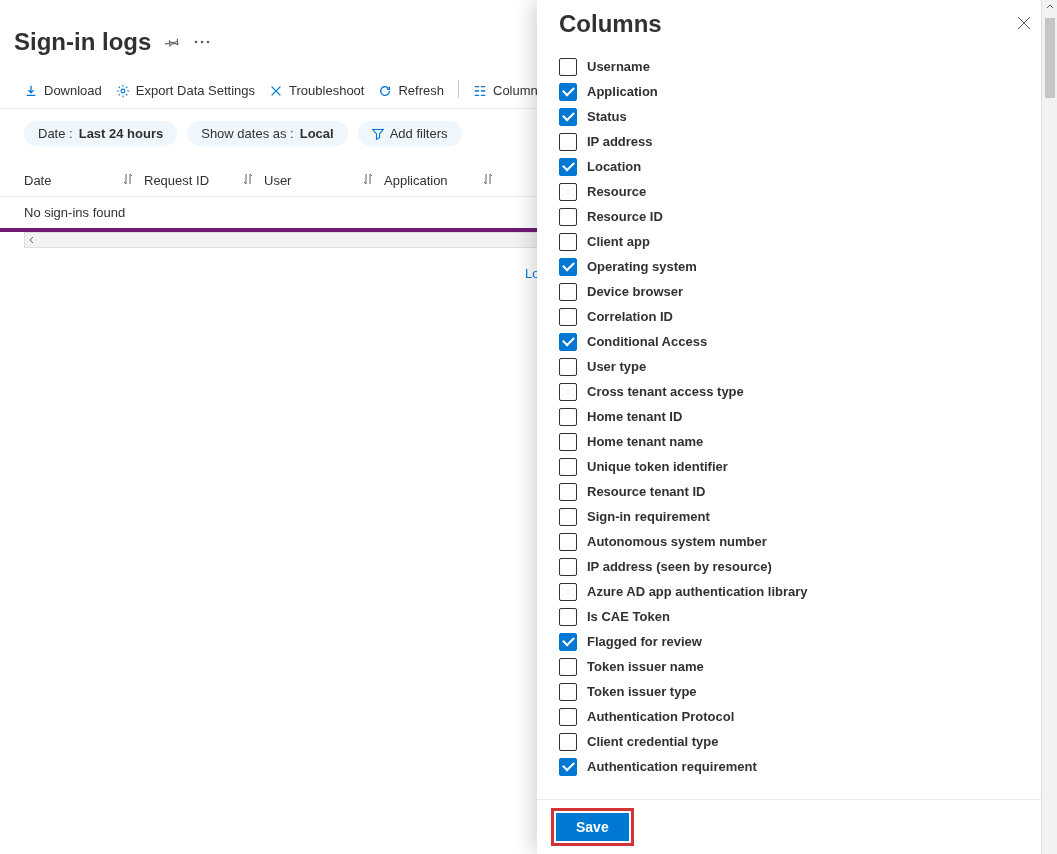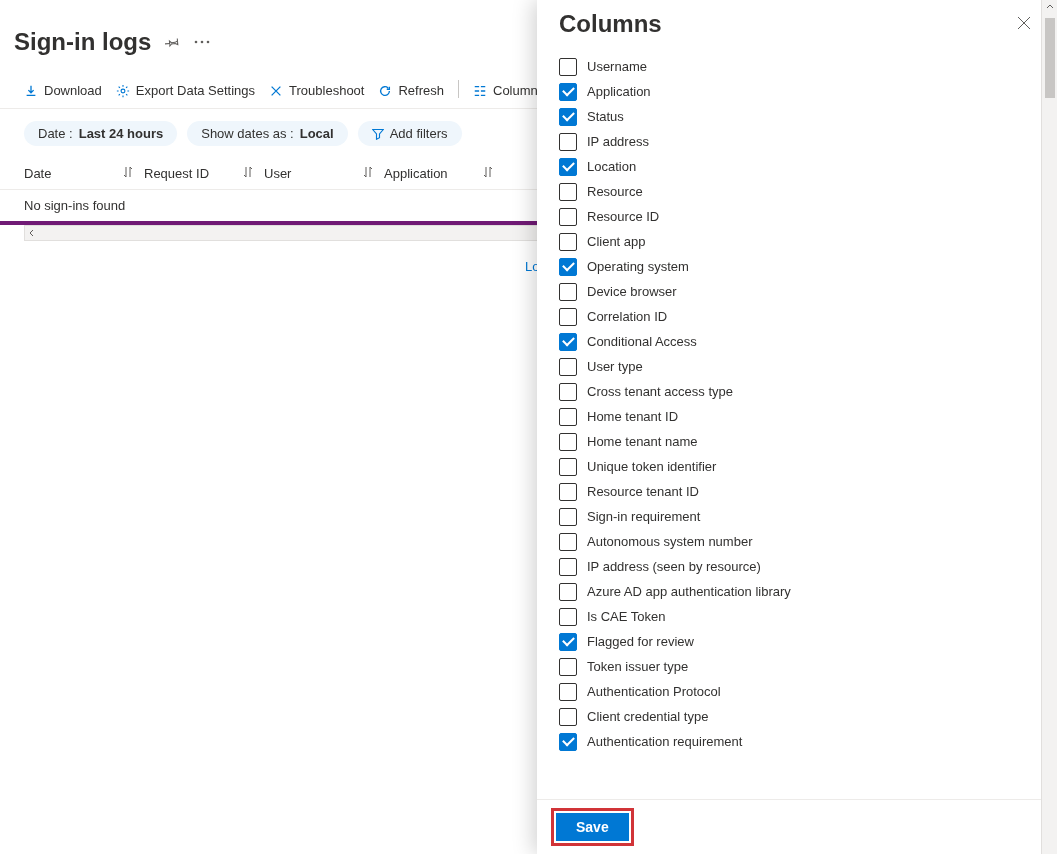--- a/index.html
+++ b/index.html
@@ -86,20 +86,21 @@
     border-bottom: 1px solid #edebe9;
   }
   .th {
     display: flex;
     align-items: center;
     justify-content: space-between;
     padding: 8px 10px 8px 0;
     font-size: 13px;
     color: #323130;
     gap: 6px;
+    margin-top: 7px;
   }
   .th .sort svg { color: #605e5c; }
   .col-date { width: 120px; }
   .col-req { width: 120px; }
   .col-user { width: 120px; }
   .col-app { width: 120px; }
   .empty-row {
     padding: 8px 0 8px 24px;
     font-size: 13px;
     color: #323130;
@@ -158,20 +159,21 @@
     flex: 1;
     overflow-y: auto;
     padding: 0 22px 0 22px;
   }
   .check-row {
     display: flex;
     align-items: center;
     gap: 10px;
     height: 25px;
     margin-bottom: 0px;
+    font-weight: bold;
   }
   .cbox {
     width: 18px;
     height: 18px;
     border: 1px solid #323130;
     border-radius: 2px;
     background: #fff;
     display: inline-flex;
     align-items: center;
     justify-content: center;
@@ -463,20 +465,24 @@
       <div class="check-row">
         <span class="cbox"></span>
         <span class="check-label">Is CAE Token</span>
       </div>
       <div class="check-row">
         <span class="cbox checked"></span>
         <span class="check-label">Flagged for review</span>
       </div>
       <div class="check-row">
         <span class="cbox"></span>
+        <span class="check-label">Token issuer name</span>
+      </div>
+      <div class="check-row">
+        <span class="cbox"></span>
         <span class="check-label">Token issuer type</span>
       </div>
       <div class="check-row">
         <span class="cbox"></span>
         <span class="check-label">Authentication Protocol</span>
       </div>
       <div class="check-row">
         <span class="cbox"></span>
         <span class="check-label">Client credential type</span>
       </div>

